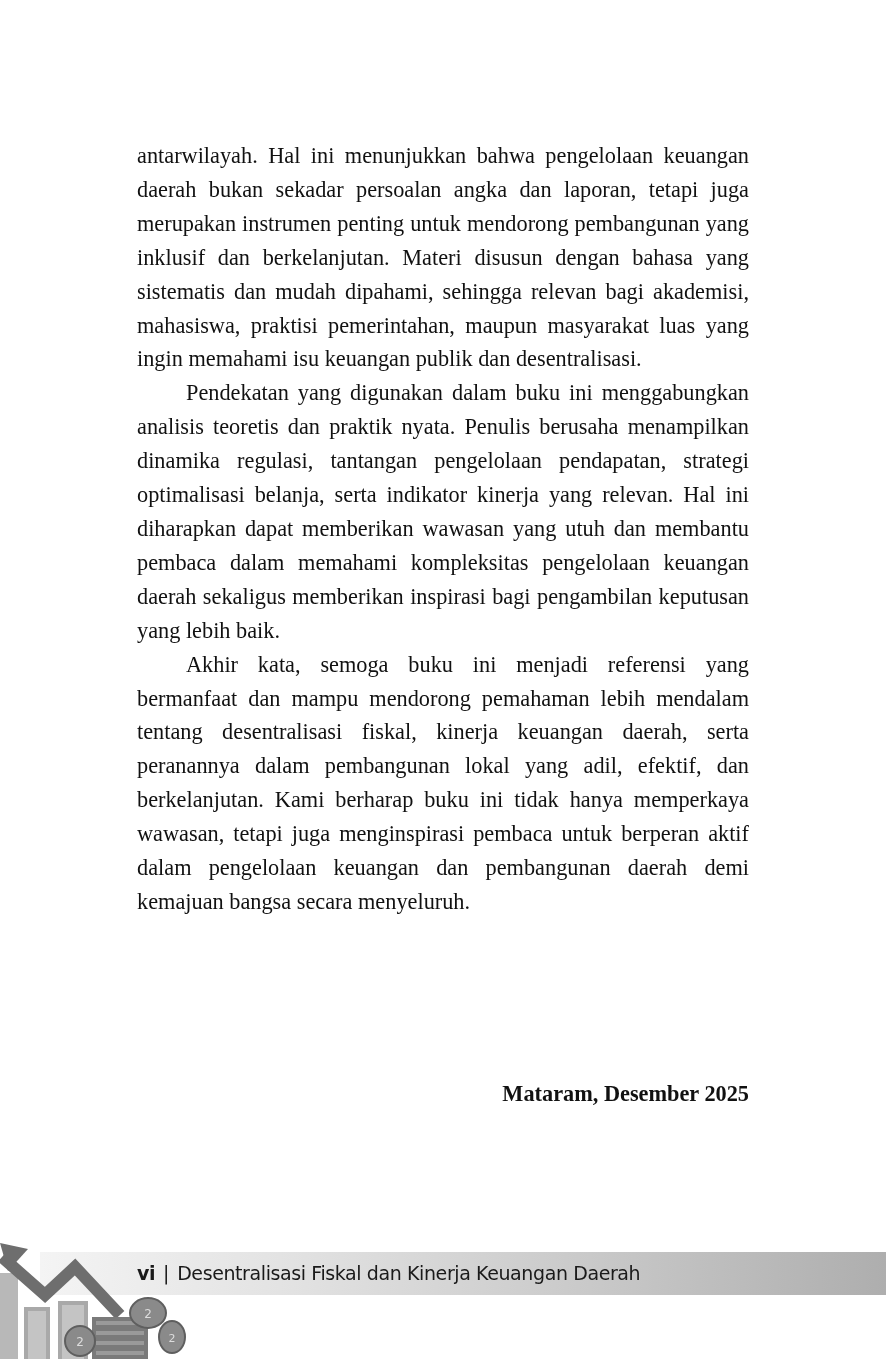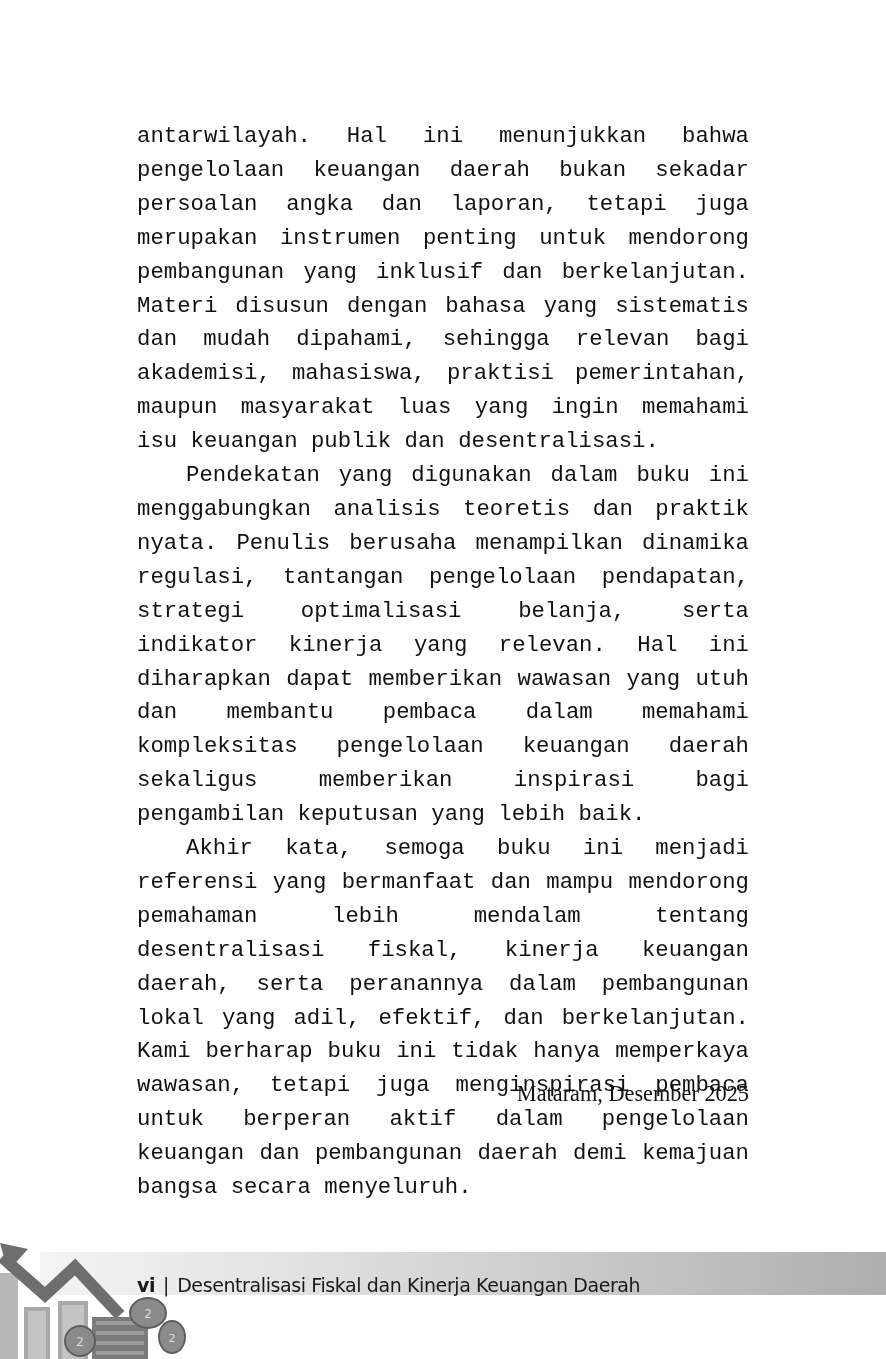--- a/index.html
+++ b/index.html
@@ -1,38 +1,38 @@
 <!DOCTYPE html>
 <html><head>
   <meta charset="utf-8">
   <style>
     html, body { margin: 0; padding: 0; }
     body {
       width: 886px; height: 1359px; background: #ffffff; position: relative; overflow: hidden;
       font-family: "Liberation Serif", "DejaVu Serif", serif; color: #111111;
     }
     .page-body {
-      position: absolute; left: 137px; top: 120px; width: 612px; font-family: Liberation Mono, monospace;
+      position: absolute; left: 137px; top: 139px; width: 612px;
     }
     .para {
       margin: 0; font-size: 22.3px; line-height: 33.9px; text-align: justify;
       text-align-last: left; hyphens: none; letter-spacing: 0;
     }
     .para.indent { text-indent: 49px; }
     .signature {
       position: absolute; right: 137px; top: 1077px; text-align: left;
-      font-size: 22.3px; line-height: 33.9px;
+      font-size: 22.3px; line-height: 33.9px; font-weight: bold;
     }
     .footer-band {
       position: absolute; left: 40px; top: 1252px; width: 846px; height: 43px;
       background: linear-gradient(to right, #f4f4f4 0%, #e2e2e2 30%, #c9c9c9 65%, #aeaeae 100%);
     }
     .footer-text {
       position: absolute; left: 137px; top: 1260px; font-family: "DejaVu Sans", sans-serif;
-      font-size: 19px; line-height: 27px; color: #1a1a1a; white-space: nowrap; letter-spacing: -0.4px; margin-top: 12px;
+      font-size: 19px; line-height: 27px; color: #1a1a1a; white-space: nowrap; letter-spacing: -0.4px;
     }
     .footer-text .pg { font-weight: bold; }
     .footer-text .sep { margin: 0 8px; }
     .deco {
       position: absolute; left: 0; top: 1235px; width: 200px; height: 124px;
     }
   </style>
 </head>
 <body>
 

